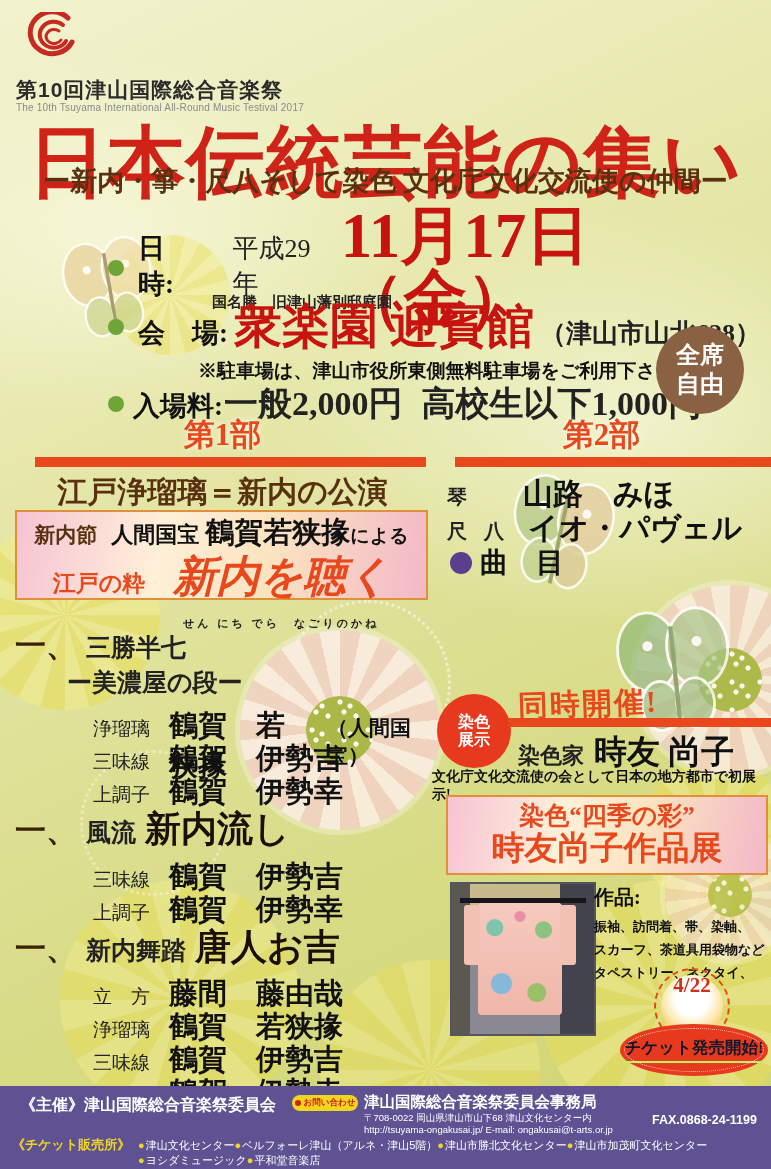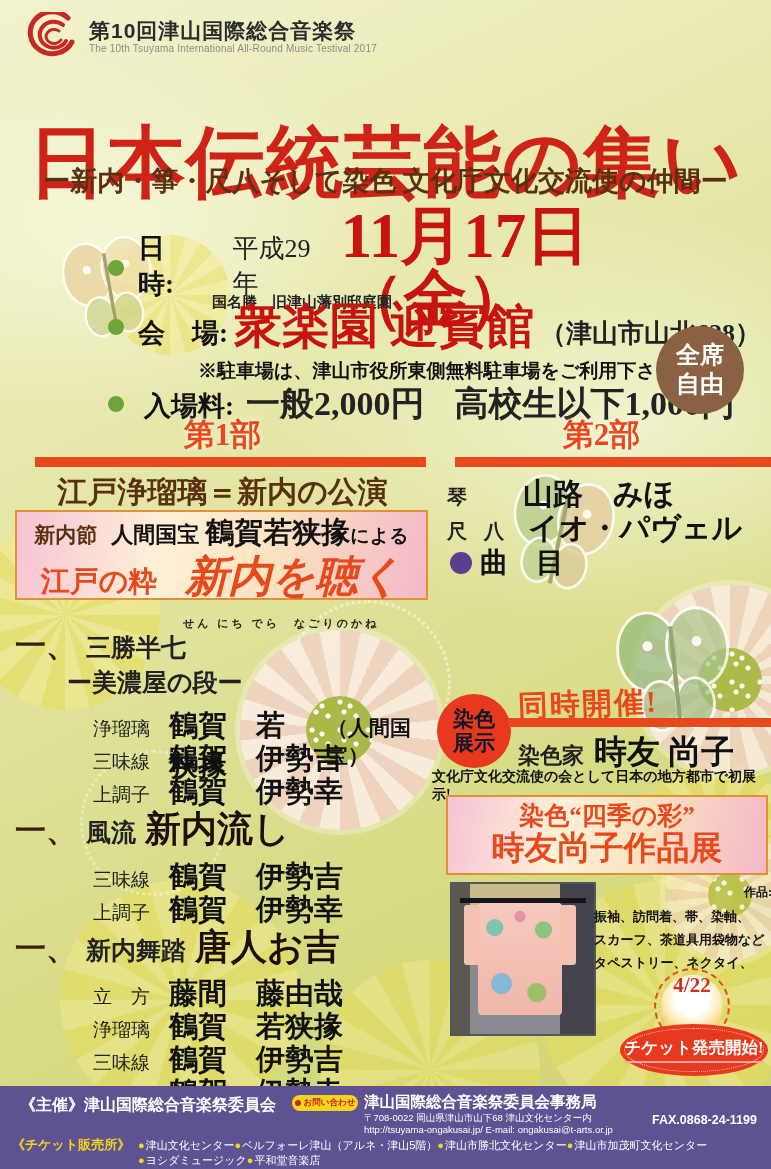--- a/index.html
+++ b/index.html
@@ -19,21 +19,21 @@
   .mum::after{content:"";position:absolute;left:33%;top:33%;width:34%;height:34%;border-radius:50%;
     background:radial-gradient(circle 2.5px at 6px 6px,#fff 2.2px,transparent 3px),
                radial-gradient(circle 2.5px at 16px 10px,#fff 2.2px,transparent 3px),
                radial-gradient(circle 2.5px at 10px 16px,#fff 2.2px,transparent 3px),
                radial-gradient(circle 2.5px at 22px 20px,#fff 2.2px,transparent 3px),
                #a3b23c;background-repeat:repeat;background-size:28px 28px;}
   .ymum{border-radius:50%;background:repeating-conic-gradient(#e9dd55 0 15deg,#f3eb8a 15deg 30deg);}
   .wring{border:3px dotted rgba(255,255,255,.85);border-radius:50%;}
   
   .masthead{position:absolute;top:12px;left:16px;display:flex;gap:9px;z-index:1;
-    font-family:"Liberation Sans","DejaVu Sans",sans-serif;}
+    font-family:"Liberation Sans","DejaVu Sans",sans-serif;flex-direction:column;}
   .fest-jp{font-size:21px;font-weight:bold;color:#2b2b2b;letter-spacing:1px;line-height:1.2;margin-top:6px;}
   .fest-en{font-size:10px;color:#8a8a8a;letter-spacing:.2px;}
   
   .main-title{position:absolute;top:66px;left:0;width:100%;text-align:center;z-index:1;
     font-size:78px;font-weight:bold;color:#cf2318;letter-spacing:1px;line-height:1.15;}
   .subtitle{position:absolute;top:163px;left:0;width:100%;text-align:center;z-index:1;
     font-size:27px;font-weight:bold;color:#5a3110;}
   
   .irow{position:absolute;z-index:1;display:flex;align-items:baseline;}
   .dot{display:inline-block;border-radius:50%;background:#6fa536;width:16px;height:16px;
@@ -41,21 +41,21 @@
   .ilabel{font-size:27px;font-weight:bold;color:#111;}
   .row-date{top:205px;left:108px;gap:6px;}
   .date-era{font-size:26px;font-weight:normal;}
   .date-big{font-size:63px;font-weight:bold;color:#c8140f;line-height:1;}
   .row-time{top:254px;left:212px;font-size:26px;font-weight:bold;}
   .row-site{top:293px;left:212px;font-size:15px;font-weight:bold;}
   .row-venue{top:302px;left:108px;gap:6px;}
   .venue-big{font-size:48px;font-weight:bold;color:#c8140f;line-height:1;}
   .venue-addr{font-size:26px;font-weight:bold;}
   .row-park{top:358px;left:198px;font-size:19px;font-weight:bold;color:#111;}
-  .row-fee{top:381px;left:108px;gap:12px;}
+  .row-fee{top:381px;left:108px;gap:1px;}
   .fee-big{font-size:34px;font-weight:bold;}
   .seat-badge{position:absolute;top:326px;left:656px;width:88px;height:88px;border-radius:50%;
     background:#8a6142;color:#fff;z-index:1;display:flex;flex-direction:column;align-items:center;
     justify-content:center;font-size:24px;font-weight:bold;line-height:1.2;}
   
   .colL{position:absolute;top:418px;left:15px;width:415px;z-index:1;}
   .colR{position:absolute;top:418px;left:432px;width:339px;z-index:1;}
   .part-h{font-size:31px;font-weight:bold;color:#e8481c;text-align:center;
     text-shadow:0 0 6px rgba(255,255,255,.9);line-height:1.1;}
   .redbar{position:absolute;background:#e8481c;height:10px;}
@@ -65,21 +65,21 @@
     font-size:30px;font-weight:bold;color:#5a3110;}
   .featbox{position:absolute;top:92px;left:0;right:2px;height:86px;border:2px solid #e09038;
     background:linear-gradient(100deg,#f6c3d4,#fff0d8 35%,#fbe3c0 62%,#f3b8c8 100%);
     display:flex;flex-direction:column;align-items:center;justify-content:center;gap:2px;}
   .feat1{font-weight:bold;color:#111;}
   .feat1 .tag{font-size:21px;color:#5a3110;margin-right:14px;}
   .feat1 .honor{font-size:22px;margin-right:6px;}
   .feat1 .master{font-size:29px;}
   .feat1 .suf{font-size:19px;}
   .feat2{color:#e8481c;font-weight:bold;line-height:1;}
-  .feat2 .c-small{font-size:29px;margin-right:28px;}
+  .feat2 .c-small{font-size:23px;margin-right:28px;}
   .feat2 .c-large{font-size:43px;font-style:italic;}
   .program{position:relative;margin-top:186px;margin-top:0;position:absolute;top:186px;left:0;width:100%;}
   .pitem{margin-top:12px;position:relative;}
   .pitem1{padding-top:13px;}
   .furi{position:absolute;top:0;left:168px;font-size:11px;font-weight:bold;letter-spacing:3px;color:#222;}
   .ptitle{display:flex;align-items:baseline;gap:9px;line-height:1.1;}
   .pmark{font-size:31px;font-weight:bold;color:#3a2006;}
   .pgenre{font-size:25px;font-weight:bold;color:#222;}
   .pname{font-size:36px;font-weight:bold;color:#1c1006;}
   .scene{margin:3px 0 0 52px;font-size:25px;font-weight:bold;color:#222;}
@@ -89,22 +89,22 @@
   .cnote{font-size:21px;font-weight:bold;color:#111;}
   
   .p2row{position:absolute;left:15px;display:flex;align-items:baseline;gap:18px;}
   .p2role{font-size:20px;font-weight:bold;letter-spacing:6px;color:#222;min-width:58px;}
   .p2name{font-size:30px;font-weight:bold;color:#111;}
   .p2r1{top:56px;} .p2r2{top:90px;}
   .prog-label-row{position:absolute;top:126px;left:18px;display:flex;align-items:center;gap:8px;}
   .pdot{width:22px;height:22px;border-radius:50%;background:#5b3f8e;}
   .prog-label{font-size:28px;font-weight:bold;color:#111;}
   .dye-badge{position:absolute;top:276px;left:5px;width:74px;height:74px;border-radius:50%;
-    background:#e6391e;color:#0f172a;display:flex;flex-direction:column;align-items:center;
-    justify-content:center;font-size:21px;font-weight:bold;line-height:1.15;}
+    background:#e6391e;color:#ffffff;display:flex;flex-direction:column;align-items:center;
+    justify-content:center;font-size:16px;font-weight:bold;line-height:1.15;}
   .concurrent{position:absolute;top:266px;left:86px;font-size:30px;font-weight:bold;color:#e8481c;
     transform:rotate(-2deg);letter-spacing:2px;}
   .redbar2{position:absolute;top:300px;left:76px;right:0;height:9px;background:#e8481c;}
   .artist-row{position:absolute;top:312px;left:86px;display:flex;align-items:baseline;gap:10px;}
   .artist-title{font-size:22px;font-weight:bold;color:#222;}
   .artist-name{font-size:33px;font-weight:bold;color:#111;}
   .first-note{position:absolute;top:350px;left:0;width:100%;font-size:14px;font-weight:bold;color:#111;}
   .showbox{position:absolute;top:377px;left:14px;width:318px;height:76px;border:2px solid #e09038;
     background:linear-gradient(100deg,#f6c3d4,#fff0d8 35%,#fbe3c0 62%,#f3b8c8 100%);
     display:flex;flex-direction:column;align-items:center;justify-content:center;
@@ -121,34 +121,34 @@
       radial-gradient(circle 9px at 20% 22%, #7fc4ae 8px, transparent 9px),
       radial-gradient(circle 9px at 78% 24%, #8cc37f 8px, transparent 9px),
       radial-gradient(circle 11px at 28% 72%, #86b8d8 10px, transparent 11px),
       radial-gradient(circle 10px at 70% 80%, #9cc06a 9px, transparent 10px),
       radial-gradient(circle 6px at 50% 12%, #e98fa6 5px, transparent 6px),
       linear-gradient(#f6cabe,#f0b6aa);}
   .ph-kimono::before,.ph-kimono::after{content:"";position:absolute;top:2px;width:16px;height:60px;
     background:#f3c0b4;border-radius:3px;}
   .ph-kimono::before{left:-14px;} .ph-kimono::after{right:-14px;}
   .works{position:absolute;top:466px;left:162px;width:178px;color:#111;font-weight:bold;}
-  .works-label{font-size:12px;margin-bottom:4px;text-align:right;}
+  .works-label{font-size:20px;margin-bottom:4px;}
   .works-line{font-size:13px;line-height:23px;}
   .ticket-circle{position:absolute;top:550px;left:222px;width:72px;height:72px;border-radius:50%;
     border:2px dashed #e8481c;display:flex;align-items:center;justify-content:center;}
   .ticket-circle .inner{width:62px;height:62px;border-radius:50%;text-align:center;
     background:radial-gradient(circle at 50% 38%,#fff 0 34%,#fde8b0 58%,#f5a52e 100%);
     display:flex;flex-direction:column;align-items:center;justify-content:space-between;
     color:#d2301a;font-weight:bold;line-height:1;}
   .t-date{font-size:21px;} .t-day{font-size:13px;margin-top:2px;}
   .ticket-oval{position:absolute;top:606px;left:188px;width:148px;height:52px;border-radius:50%;
     background:#e6391e;display:flex;align-items:center;justify-content:center;}
   .ticket-oval::before{content:"";position:absolute;inset:4px;border:1px dotted rgba(255,255,255,.8);
     border-radius:50%;}
-  .ticket-oval .txt{color:#ffffff;font-size:16.5px;font-weight:bold;border-bottom:2px solid #fca5a5;
+  .ticket-oval .txt{color:#0f172a;font-size:16.5px;font-weight:bold;border-bottom:2px solid #bef264;
     padding-bottom:2px;}
   
   .footer{position:absolute;left:0;right:0;top:1086px;bottom:0;background:#5e5293;z-index:2;
     font-family:"Liberation Sans","DejaVu Sans",sans-serif;color:#fff;}
   .f-org{position:absolute;top:9px;left:20px;font-size:16px;font-weight:bold;}
   .f-pill{position:absolute;top:9px;left:292px;width:66px;height:16px;border-radius:9px;
     background:#f2d61e;display:flex;align-items:center;justify-content:center;gap:3px;}
   .f-pill .pdot2{width:6px;height:6px;border-radius:50%;background:#cc2218;flex:none;}
   .f-pill .plabel{font-size:8.5px;font-weight:bold;color:#cc2218;white-space:nowrap;}
   .f-office{position:absolute;top:6px;left:364px;font-size:15.5px;font-weight:bold;}

